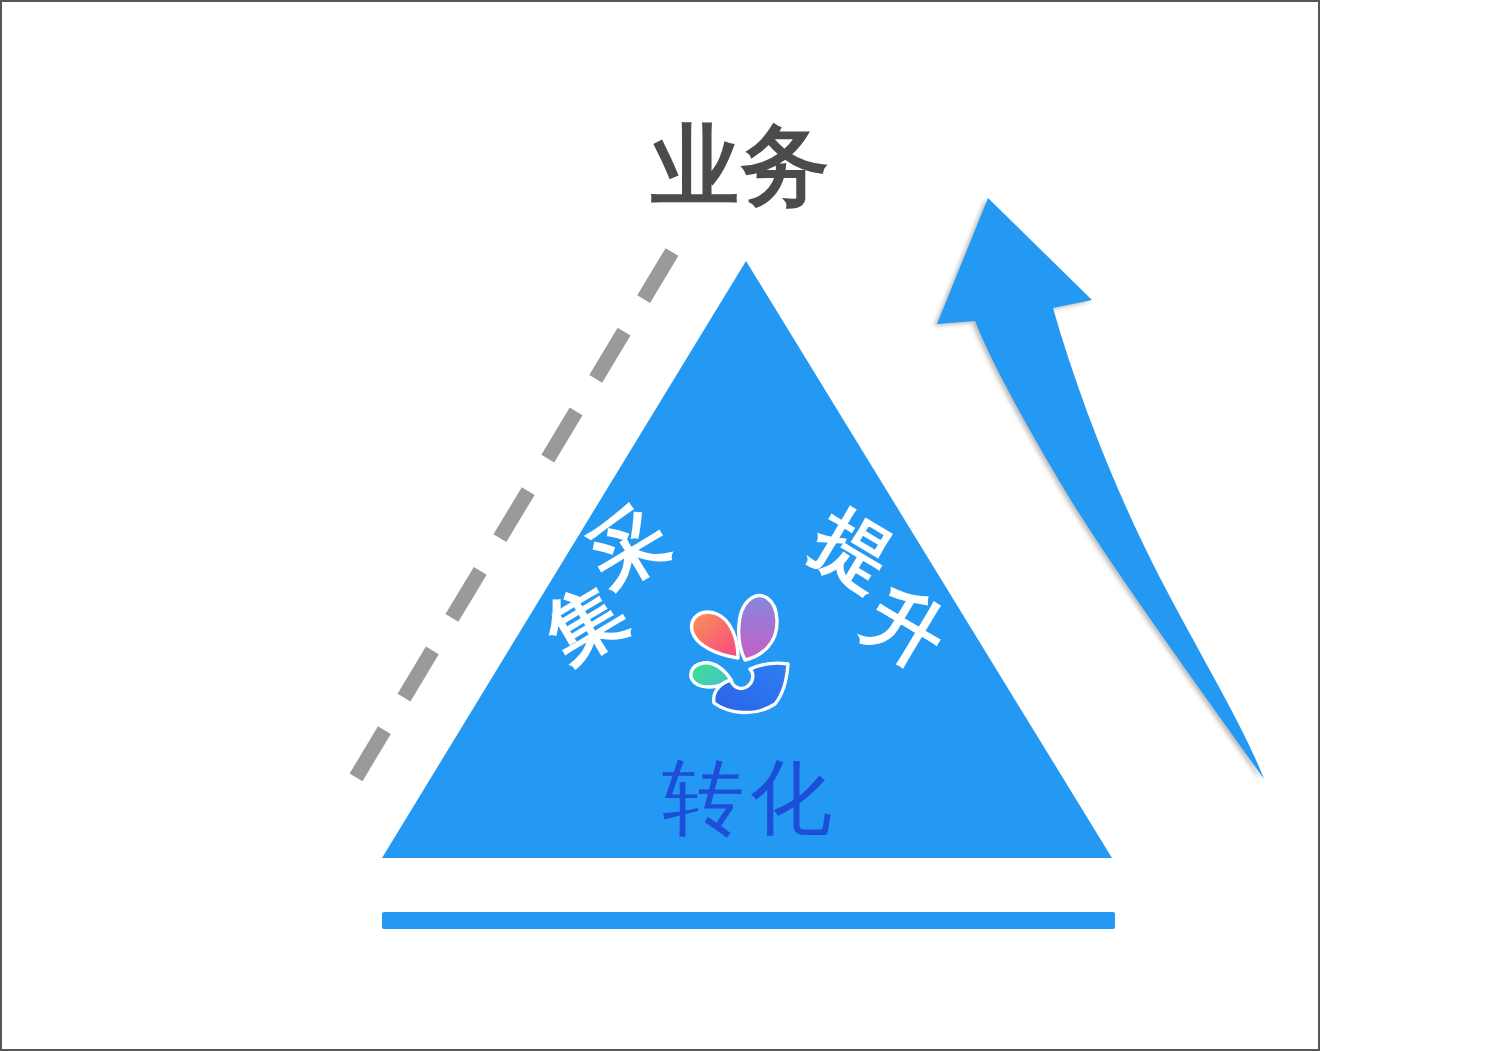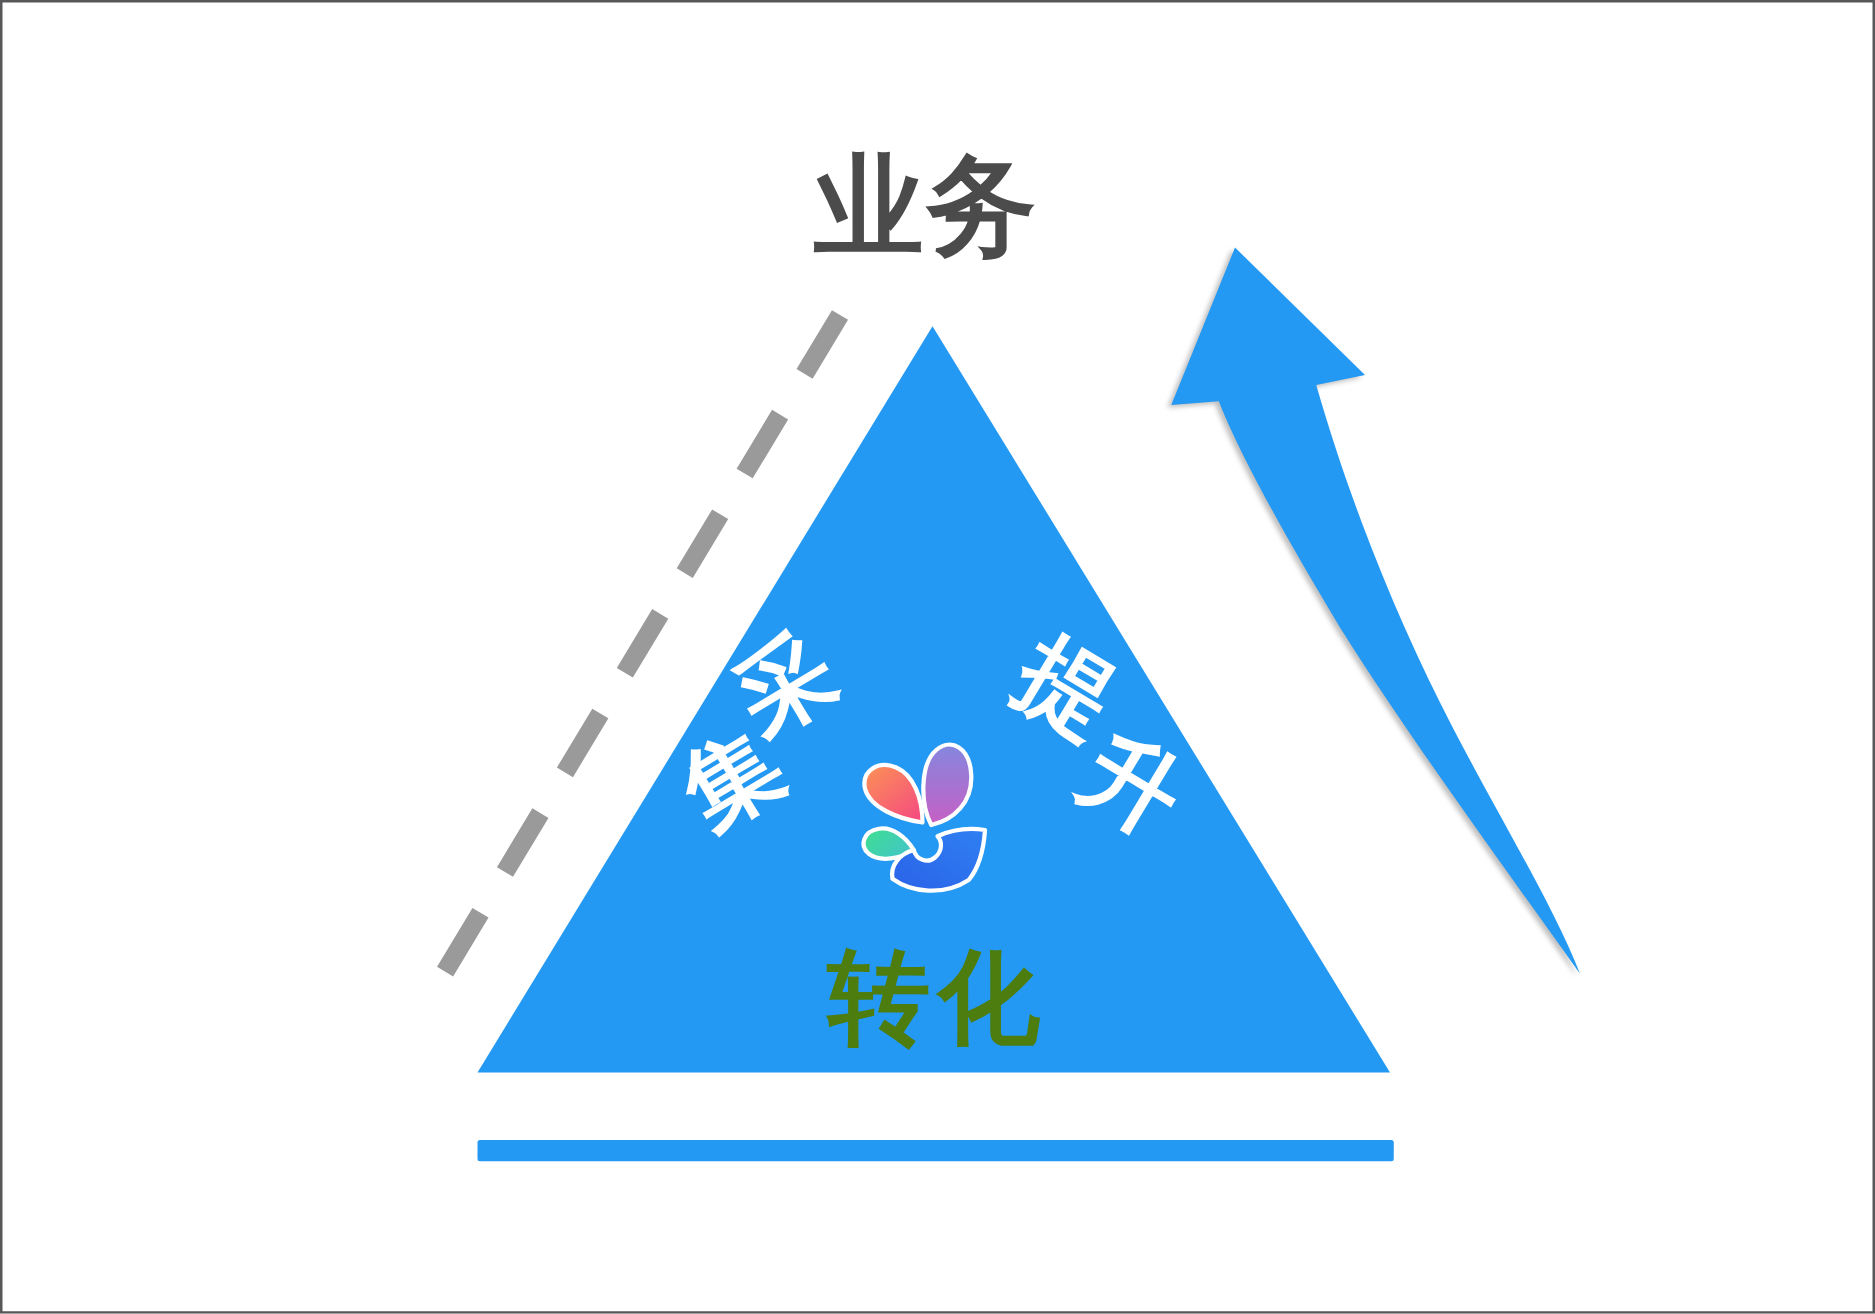--- a/index.html
+++ b/index.html
@@ -1,18 +1,18 @@
 <!DOCTYPE html>
 <html><head>
 <meta charset="utf-8">
 <style>
   html, body { margin: 0; padding: 0; background: #ffffff; }
   .canvas {
     position: relative;
-    width: 1500px;
+    width: 1320px;
     height: 1051px;
     box-sizing: border-box;
     border: 2px solid #58585A;
     background: #ffffff;
     overflow: hidden;
     font-family: "Liberation Sans", "DejaVu Sans", sans-serif;
   }
   .diagram-svg {
     position: absolute;
     left: 0; top: 0;
@@ -41,22 +41,22 @@
   .edge-char.l1 { left: 627px; top: 547px; transform: translate(-50%,-50%) rotate(-31deg); }
   .edge-char.l2 { left: 585px; top: 622px; transform: translate(-50%,-50%) rotate(-31deg); }
   .edge-char.r1 { left: 851px; top: 549px; transform: translate(-50%,-50%) rotate(31deg); }
   .edge-char.r2 { left: 903px; top: 627px; transform: translate(-50%,-50%) rotate(31deg); }
 
   .edge-bottom-label {
     position: absolute;
     left: 748px; top: 797px;
     transform: translate(-50%,-50%);
     font-size: 82px;
-    font-weight: 700;
-    color: #4d7c0f;
+    font-weight: 400;
+    color: #1d4ed8;
     letter-spacing: 6px;
     white-space: nowrap;
   }
   .growth-arrow { filter: drop-shadow(-3px 2px 2px rgba(70,70,70,0.35)); }
 </style>
 </head>
 <body>
 
 <div class="canvas">
 

